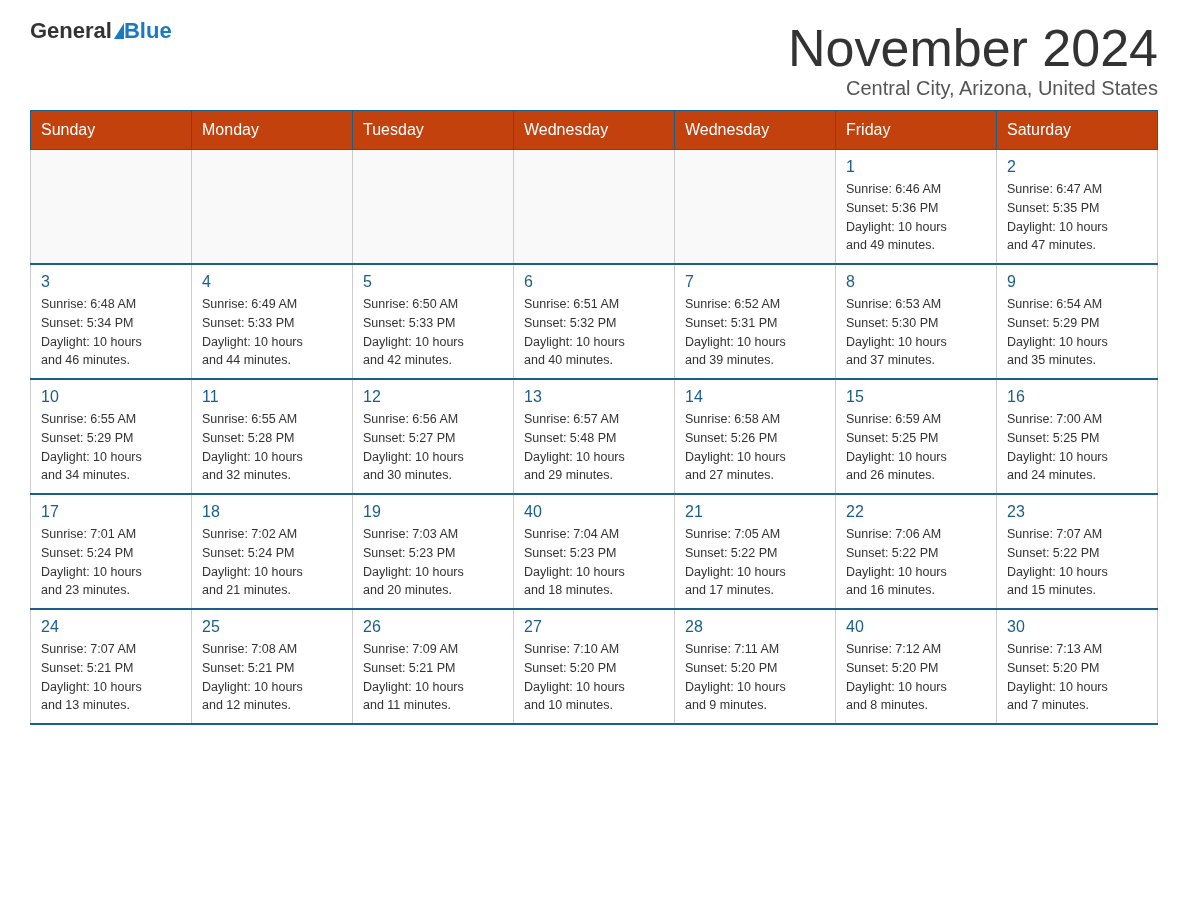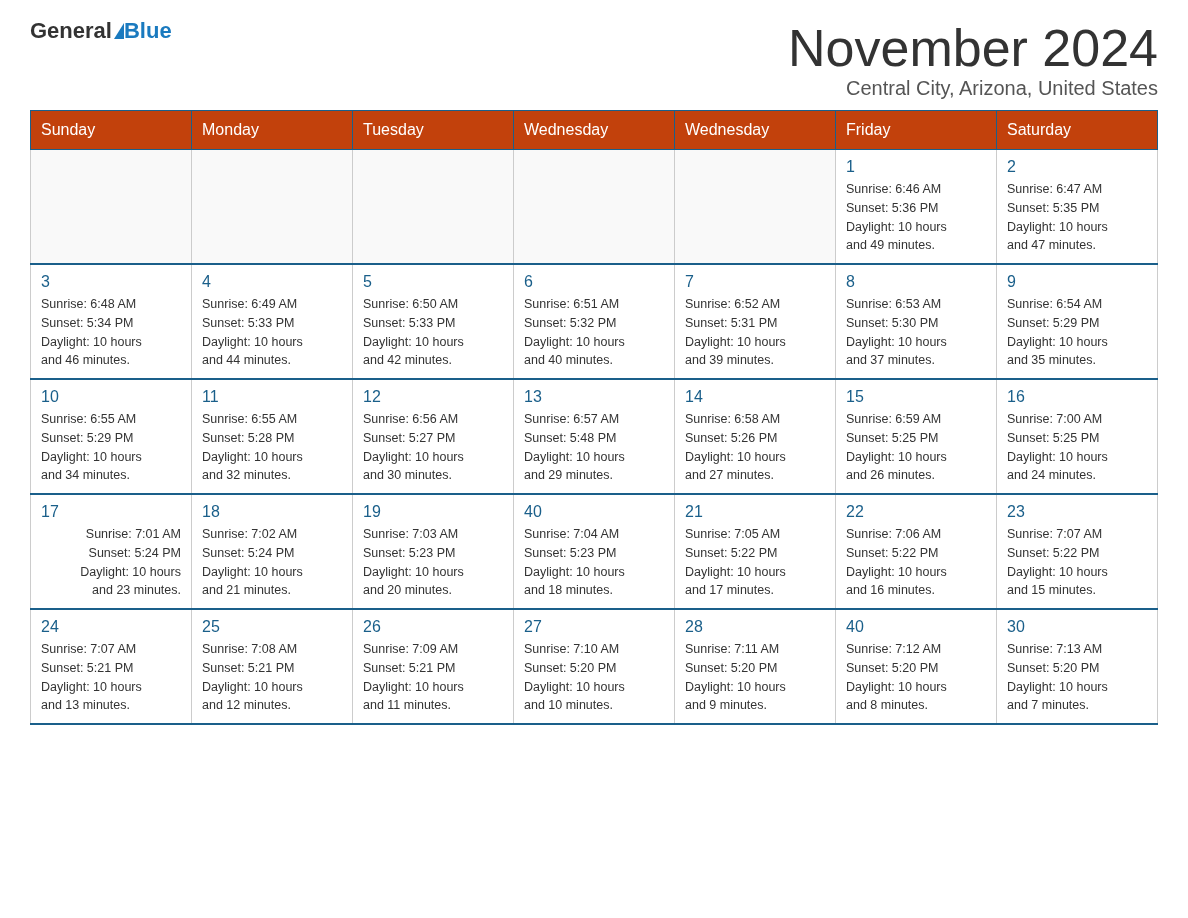--- a/index.html
+++ b/index.html
@@ -247,21 +247,21 @@
           <div class="day-number">16</div>
           <div class="day-info" style="white-space: pre-line;">Sunrise: 7:00 AM
 Sunset: 5:25 PM
 Daylight: 10 hours
 and 24 minutes.</div>
         </td>
       </tr>
       <tr>
         <td>
           <div class="day-number">17</div>
-          <div class="day-info" style="white-space: pre-line; text-align: right;">Sunrise: 7:01 AM
+          <div class="day-info" style="white-space: pre-line;">Sunrise: 7:01 AM
 Sunset: 5:24 PM
 Daylight: 10 hours
 and 23 minutes.</div>
         </td>
         <td>
           <div class="day-number">18</div>
           <div class="day-info" style="white-space: pre-line;">Sunrise: 7:02 AM
 Sunset: 5:24 PM
 Daylight: 10 hours
 and 21 minutes.</div>

